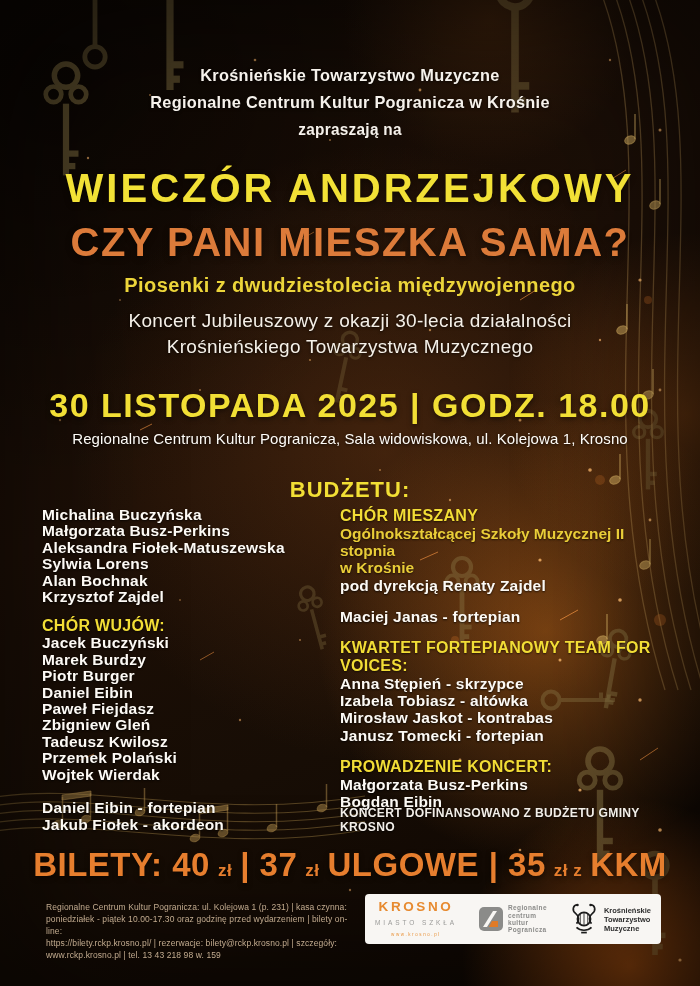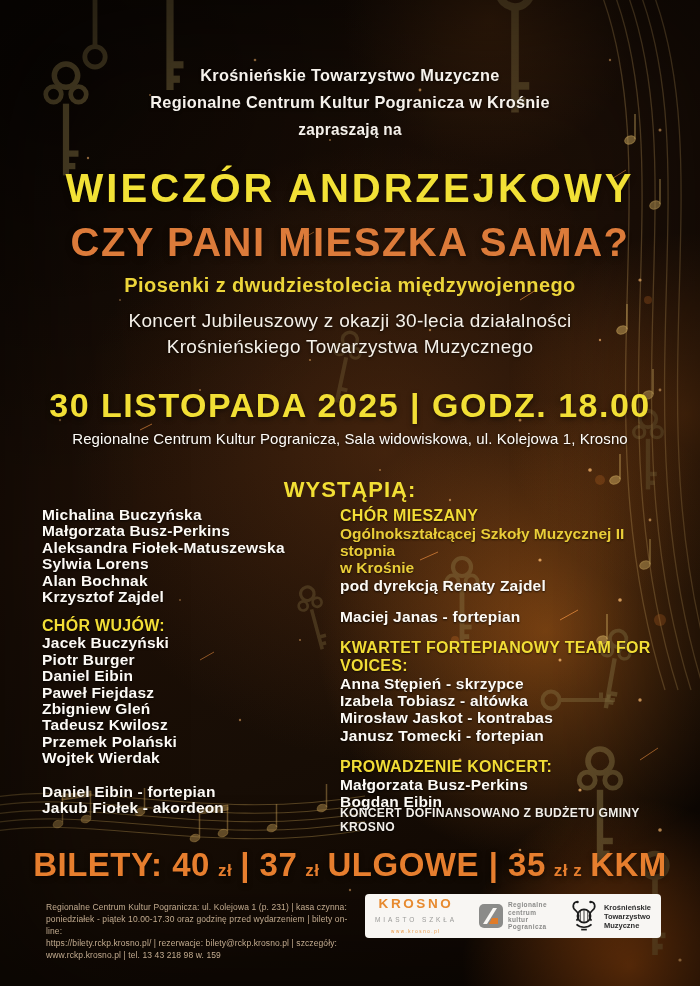--- a/index.html
+++ b/index.html
@@ -47,21 +47,21 @@
 
   .funding{position:absolute;left:340px;top:806px;z-index:2;color:#f2eee8;font-size:12.5px;font-weight:700;letter-spacing:.3px;transform:scaleX(.97);transform-origin:left;text-shadow:0 1px 2px rgba(0,0,0,.8);}
 
   .tickets{top:846px;color:#e67e2e;font-weight:800;text-shadow:0 2px 5px rgba(0,0,0,.5);white-space:nowrap;}
   .tickets .seg{display:inline-block;margin:0 4px;}
   .tickets .lg{font-size:33px;letter-spacing:.5px;}
   .tickets .sm{font-size:17px;letter-spacing:.5px;}
 
   .smallprint{position:absolute;left:46px;top:901px;width:312px;z-index:2;color:#c3ac90;font-size:8.5px;line-height:12px;letter-spacing:.1px;}
 
-  .logos{position:absolute;left:365px;top:894px;width:296px;height:44px;z-index:2;background:#f8f6f3;border-radius:4px;display:flex;align-items:center;justify-content:space-between;padding:0 10px;box-sizing:border-box;}
+  .logos{position:absolute;left:365px;top:894px;width:296px;height:50px;z-index:2;background:#f8f6f3;border-radius:4px;display:flex;align-items:center;justify-content:space-between;padding:0 10px;box-sizing:border-box;}
   .logo{display:flex;align-items:center;gap:5px;}
   .krosno-name{color:#e78a2f;font-size:13.5px;font-weight:600;letter-spacing:2.6px;line-height:14px;}
   .krosno-tag{color:#9b9b99;font-size:6.5px;letter-spacing:2.9px;line-height:8px;}
   .krosno-url{color:#e9953f;font-size:4.5px;letter-spacing:1.6px;line-height:6px;}
   .rckp-text div{color:#8b8b89;font-size:6.5px;font-weight:700;line-height:7.3px;letter-spacing:.4px;}
   .ktm-text div{color:#2e2e2e;font-size:7.5px;font-weight:700;line-height:9px;}
 </style>
 </head>
 <body>
 
@@ -246,33 +246,34 @@
   <div class="layer c subtitle">Piosenki z dwudziestolecia międzywojennego</div>
 
   <div class="layer c jubilee">
     <div>Koncert Jubileuszowy z okazji 30-lecia działalności</div>
     <div>Krośnieńskiego Towarzystwa Muzycznego</div>
   </div>
 
   <div class="layer c dateline">30 LISTOPADA 2025 | GODZ. 18.00</div>
   <div class="layer c venue">Regionalne Centrum Kultur Pogranicza, Sala widowiskowa, ul. Kolejowa 1, Krosno</div>
 
-  <div class="layer c wystapia">WYSTĄPIĄ:</div>
+  <div class="layer c wystapia">BUDŻETU:</div>
 
   <div class="cols">
     <div class="col-left">
       <div class="name">Michalina Buczyńska</div>
       <div class="name">Małgorzata Busz-Perkins</div>
       <div class="name">Aleksandra Fiołek-Matuszewska</div>
       <div class="name">Sylwia Lorens</div>
       <div class="name">Alan Bochnak</div>
       <div class="name">Krzysztof Zajdel</div>
       <div class="gap-s"></div>
       <div class="colhead">CHÓR WUJÓW:</div>
       <div class="name">Jacek Buczyński</div>
+      <div class="name">Marek Burdzy</div>
       <div class="name">Piotr Burger</div>
       <div class="name">Daniel Eibin</div>
       <div class="name">Paweł Fiejdasz</div>
       <div class="name">Zbigniew Gleń</div>
       <div class="name">Tadeusz Kwilosz</div>
       <div class="name">Przemek Polański</div>
       <div class="name">Wojtek Wierdak</div>
       <div class="gap-l"></div>
       <div class="name">Daniel Eibin - fortepian</div>
       <div class="name">Jakub Fiołek - akordeon</div>

